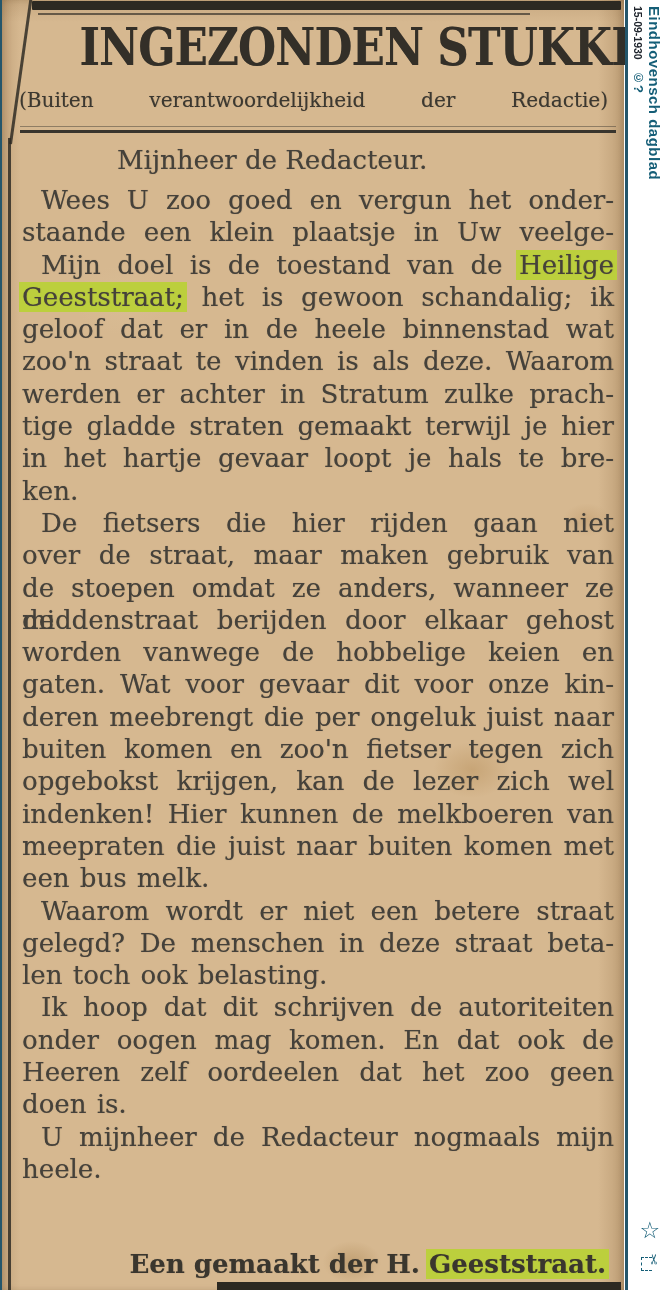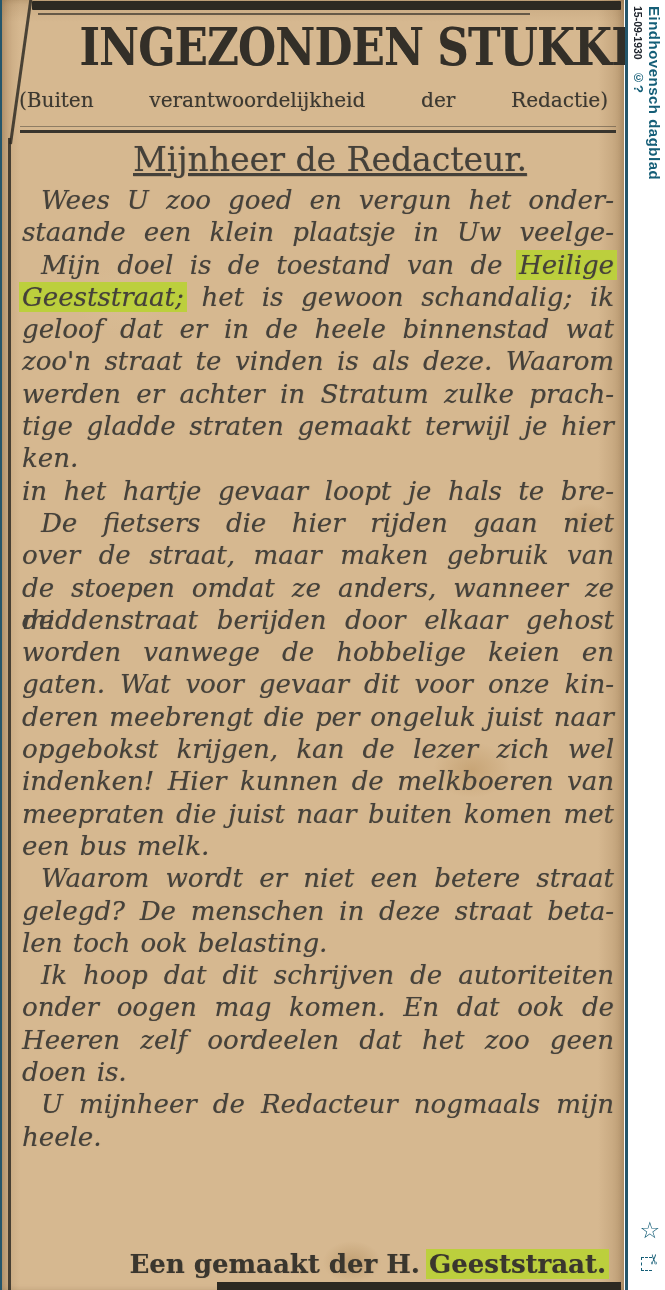--- a/index.html
+++ b/index.html
@@ -32,24 +32,24 @@
           background:rgba(44,41,35,.65);}
   .headline{position:absolute;top:16px;left:20px;right:13px;text-align:center;
           font-size:52px;line-height:62px;font-weight:bold;color:#332f28;white-space:nowrap;}
   .headline>span{display:inline-block;transform:scaleX(.84);letter-spacing:-1px;}
   .subhead{position:absolute;top:82px;left:17px;right:16px;font-size:20px;line-height:36px;
           color:#3c3830;text-align:justify;text-align-last:justify;white-space:normal;}
   .divider{position:absolute;top:126px;left:18px;right:8px;height:6px;
           border-top:1.5px solid rgba(58,54,46,.45);}
   .divider::after{content:"";position:absolute;left:0;right:0;top:2.5px;height:3px;
           background:#39352d;}
-  .salutation{position:absolute;top:143px;left:131px;font-size:33px;line-height:34px;color:var(--ink,#45413a);text-decoration:underline;}
+  .salutation{position:absolute;top:143px;left:115px;font-size:26px;line-height:34px;color:var(--ink,#45413a);}
 
   .body-col{position:absolute;top:184px;left:20px;width:592px;font-size:26px;word-spacing:2px;}
-  .tline{height:32.3px;line-height:32.3px;text-align:justify;text-align-last:justify;white-space:normal;font-style:italic;}
+  .tline{height:32.3px;line-height:32.3px;text-align:justify;text-align-last:justify;white-space:normal;}
   .tline.first{text-indent:19px;}
   .tline.last{text-align-last:left;}
   .hl{background:var(--highlight,#bccf3d);padding:0 3px;margin:0 -3px;}
 
   .signature{position:absolute;top:1248px;left:20px;width:592px;font-size:26px;line-height:33px;
           font-weight:bold;text-align:right;padding-right:8px;box-sizing:border-box;color:#3a362e;}
   .bottombar{position:absolute;top:1282px;left:215px;right:3px;height:10px;
           background:var(--rule,#2c2922);}
 
   
@@ -91,29 +91,30 @@
 
     <div class="body-col">
         <div class="tline first"><span>Wees U zoo goed en vergun het onder-</span></div>
         <div class="tline"><span>staande een klein plaatsje in Uw veelge-</span></div>
         <div class="tline first"><span>Mijn doel is de toestand van de </span><span class="hl">Heilige</span></div>
         <div class="tline"><span class="hl">Geeststraat;</span><span> het is gewoon schandalig; ik</span></div>
         <div class="tline"><span>geloof dat er in de heele binnenstad wat</span></div>
         <div class="tline"><span>zoo'n straat te vinden is als deze. Waarom</span></div>
         <div class="tline"><span>werden er achter in Stratum zulke prach-</span></div>
         <div class="tline"><span>tige gladde straten gemaakt terwijl je hier</span></div>
+        <div class="tline"><span>in het hartje gevaar loopt je hals te bre-</span></div>
         <div class="tline last"><span>ken.</span></div>
-        <div class="tline"><span>in het hartje gevaar loopt je hals te bre-</span></div>
         <div class="tline first"><span>De fietsers die hier rijden gaan niet</span></div>
         <div class="tline"><span>over de straat, maar maken gebruik van</span></div>
         <div class="tline"><span>de stoepen omdat ze anders, wanneer ze de</span></div>
         <div class="tline"><span>middenstraat berijden door elkaar gehost</span></div>
         <div class="tline"><span>worden vanwege de hobbelige keien en</span></div>
         <div class="tline"><span>gaten. Wat voor gevaar dit voor onze kin-</span></div>
         <div class="tline"><span>deren meebrengt die per ongeluk juist naar</span></div>
+        <div class="tline"><span>buiten komen en zoo'n fietser tegen zich</span></div>
         <div class="tline"><span>opgebokst krijgen, kan de lezer zich wel</span></div>
         <div class="tline"><span>indenken! Hier kunnen de melkboeren van</span></div>
         <div class="tline"><span>meepraten die juist naar buiten komen met</span></div>
         <div class="tline last"><span>een bus melk.</span></div>
         <div class="tline first"><span>Waarom wordt er niet een betere straat</span></div>
         <div class="tline"><span>gelegd? De menschen in deze straat beta-</span></div>
         <div class="tline last"><span>len toch ook belasting.</span></div>
         <div class="tline first"><span>Ik hoop dat dit schrijven de autoriteiten</span></div>
         <div class="tline"><span>onder oogen mag komen. En dat ook de</span></div>
         <div class="tline"><span>Heeren zelf oordeelen dat het zoo geen</span></div>

